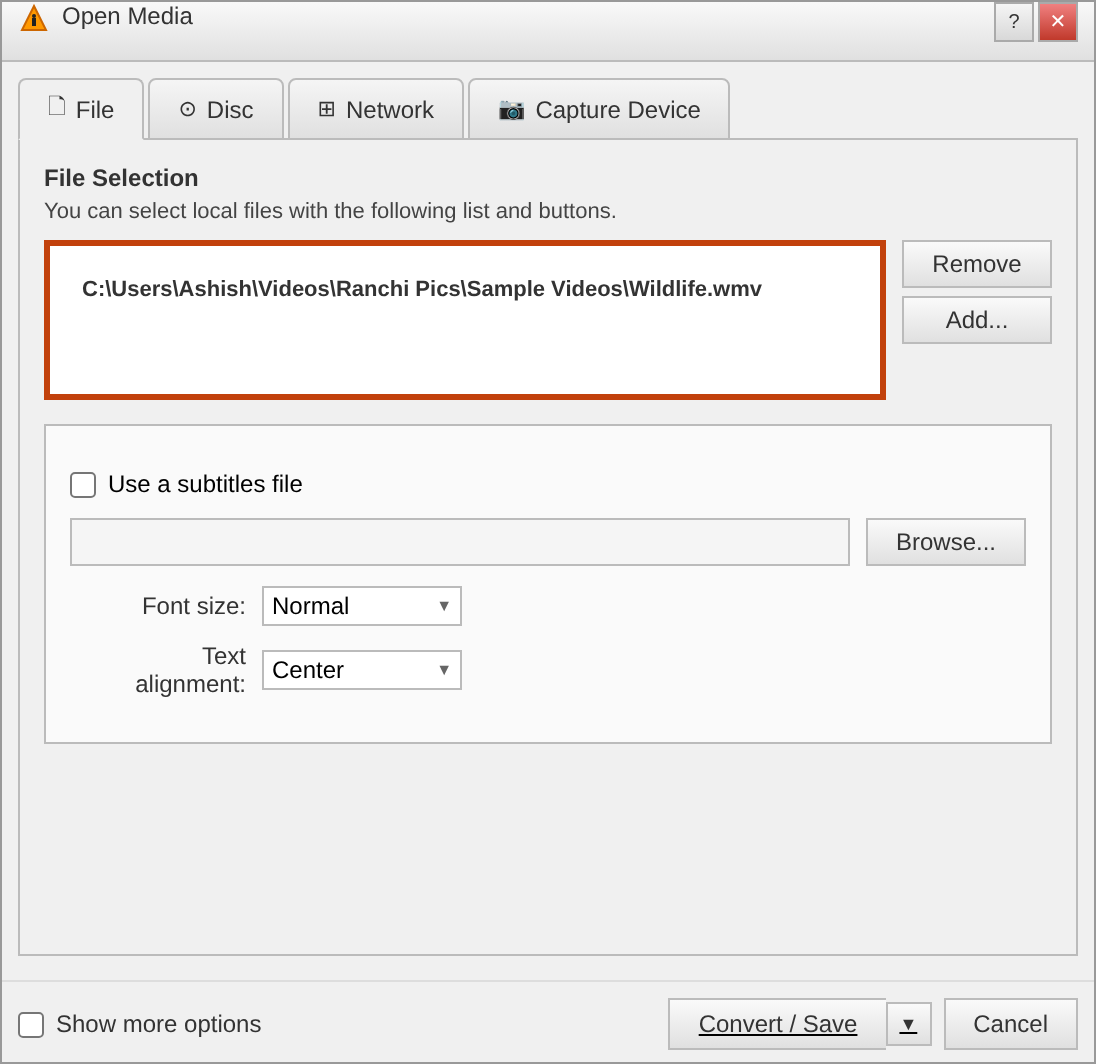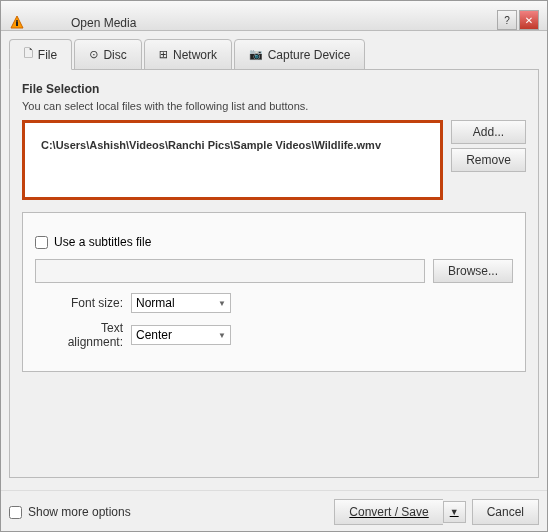--- a/index.html
+++ b/index.html
@@ -23,24 +23,23 @@
       box-shadow: 2px 2px 8px rgba(0,0,0,0.4);
       display: flex;
       flex-direction: column;
     }
 
     .title-bar {
       background: linear-gradient(to bottom, #f9f9f9, #e0e0e0);
       border-bottom: 1px solid #bbb;
       height: 30px;
       display: flex;
-      align-items: flex-end;
+      align-items: flex-start;
       padding: 0 8px;
       user-select: none;
-      gap: 40px;
     }
 
     .title-bar-icon {
       width: 16px;
       height: 16px;
       margin-right: 6px;
       display: flex;
       align-items: center;
       justify-content: center;
     }
@@ -361,22 +360,22 @@
 
     <div class="tab-panel">
       <div class="section-title">File Selection</div>
       <div class="section-desc">You can select local files with the following list and buttons.</div>
 
       <div class="file-list-area">
         <div class="file-list-box">
           <div>C:\Users\Ashish\Videos\Ranchi Pics\Sample Videos\Wildlife.wmv</div>
         </div>
         <div class="file-list-buttons">
+          <button class="btn">Remove</button>
           <button class="btn">Add...</button>
-          <button class="btn">Remove</button>
         </div>
       </div>
 
       <div class="subtitle-section">
         <div class="subtitle-check-row">
           <input type="checkbox" id="sub-check" style="">
           <label for="sub-check">Use a subtitles file</label>
         </div>
 
         <div class="subtitle-file-row">

